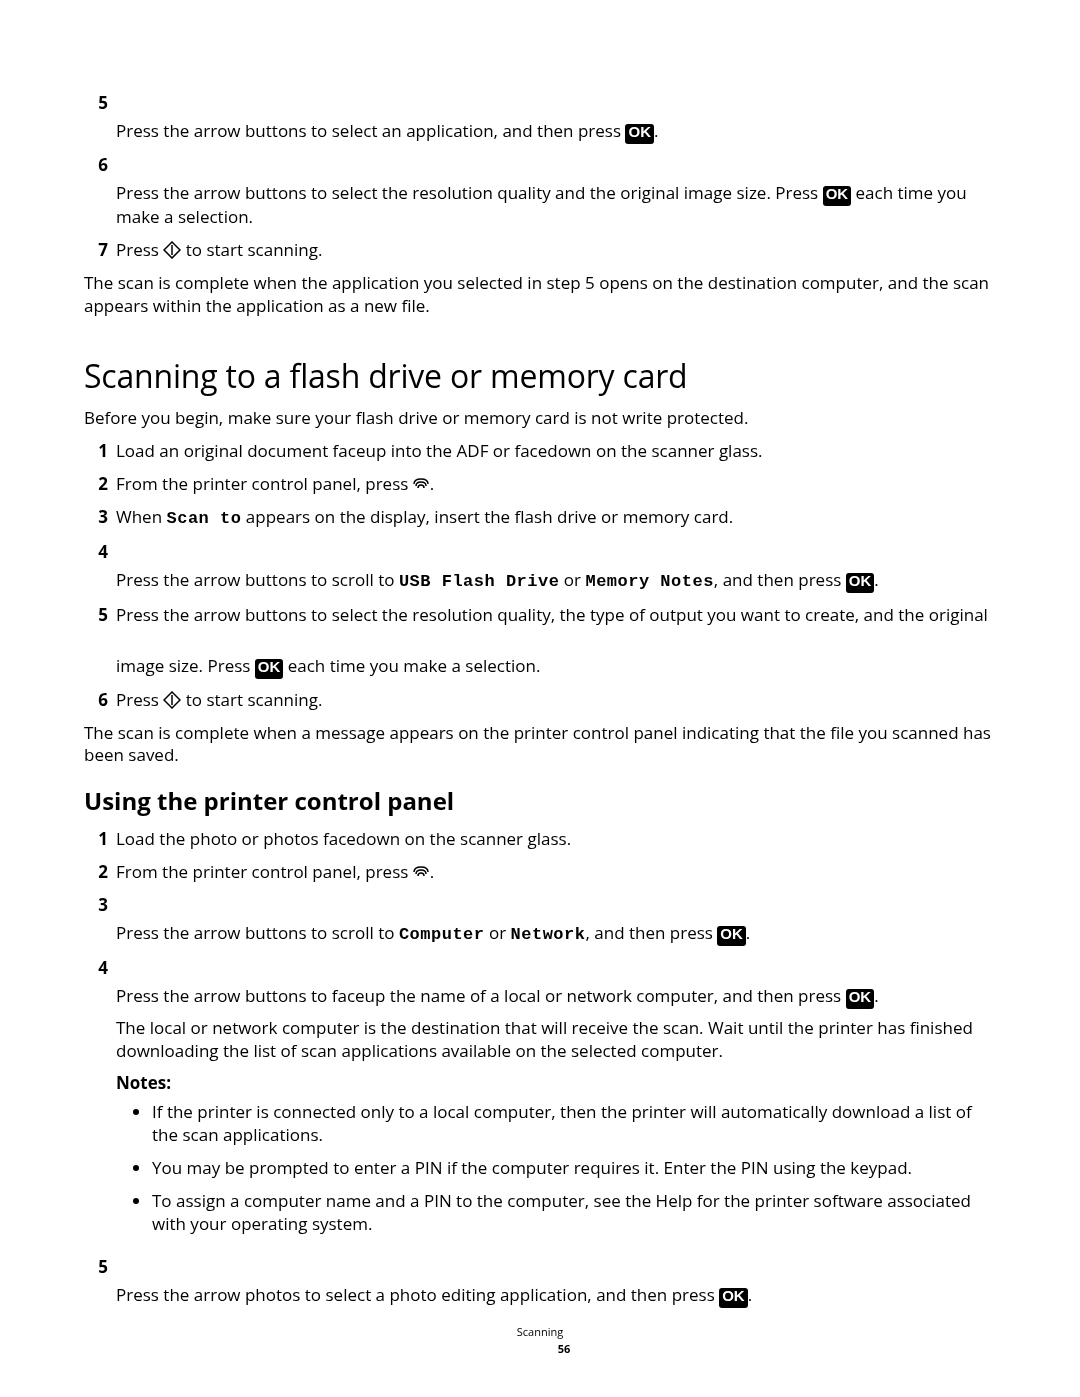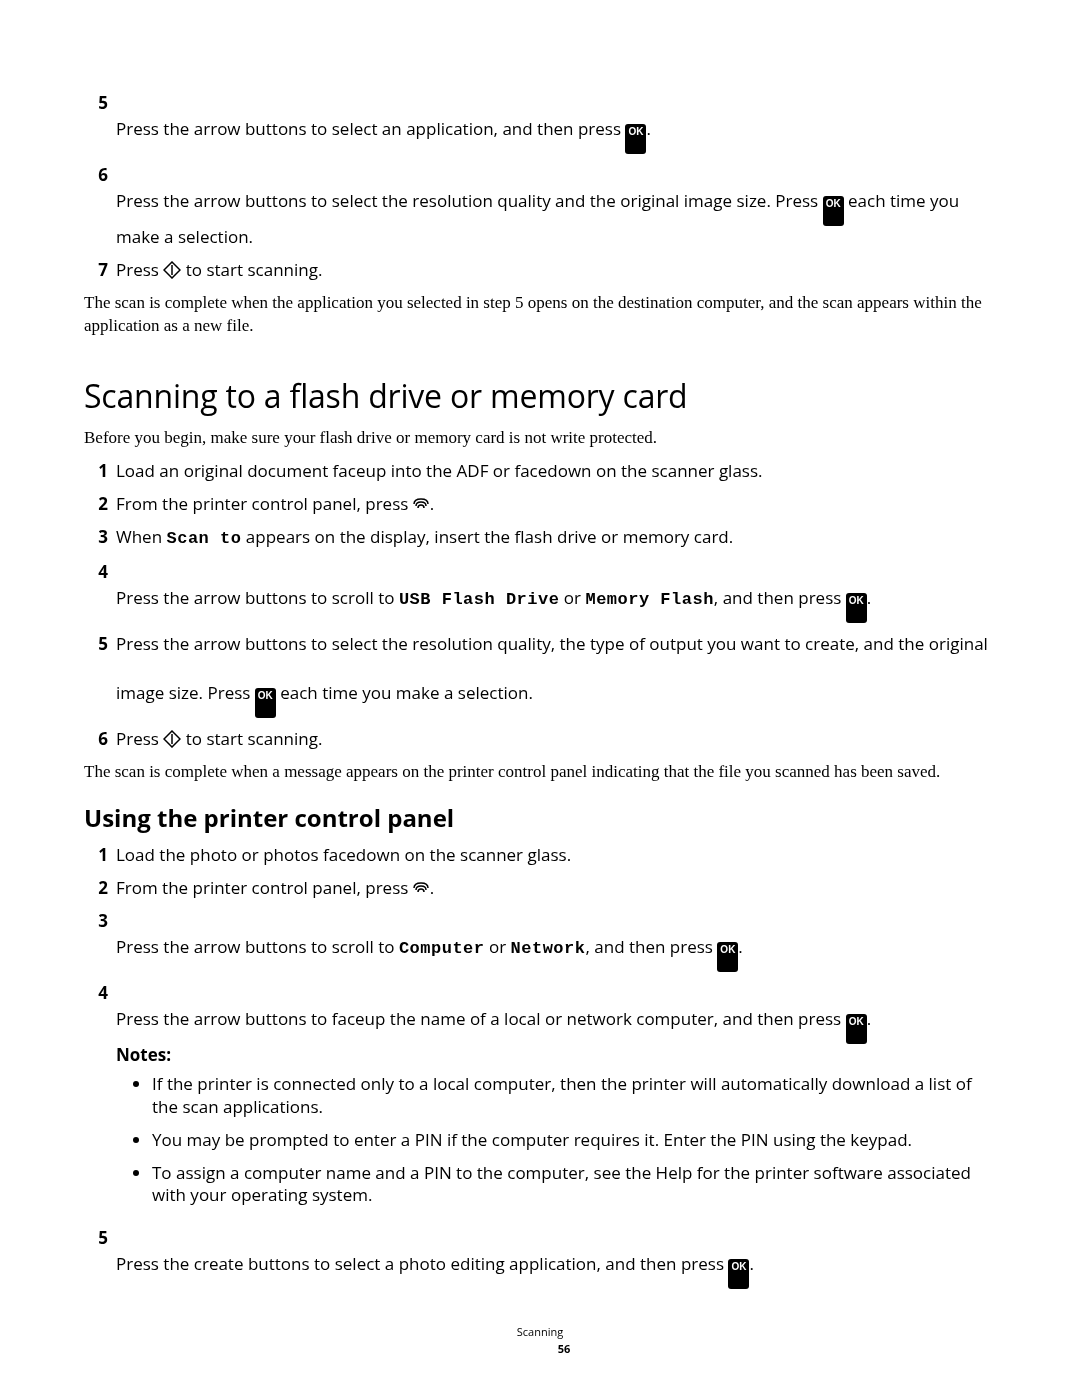--- a/index.html
+++ b/index.html
@@ -24,21 +24,20 @@
     margin: 36px 0 10px 0;
     letter-spacing: -0.2px;
   }
   h2.sub {
     font-size: 24px;
     font-weight: 700;
     margin: 18px 0 8px 0;
   }
   p.para {
     margin: 10px 0;
-    font-family: Liberation Serif, serif;
   }
   ol.steps {
     list-style: none;
     padding: 0;
     margin: 0;
   }
   ol.steps > li {
     display: flex;
     align-items: flex-start;
     margin: 10px 0;
@@ -70,23 +69,23 @@
   .mono {
     font-family: "Courier New", monospace;
     font-weight: 700;
     letter-spacing: 0.5px;
   }
   .ok-icon {
     display: inline-block;
     background: #000;
     color: #fff;
     font-weight: 700;
-    font-size: 10px;
+    font-size: 15px;
     line-height: 16px;
-    height: 30px;
+    height: 20px;
     padding: 0 3px;
     border-radius: 3px;
     vertical-align: 0px;
     font-family: Arial, sans-serif;
     margin-top: 32px;
   }
   .diamond-icon {
     display: inline-flex;
     align-items: center;
     justify-content: center;
@@ -165,21 +164,21 @@
     </li>
     <li>
       <span class="step-num">3</span>
       <span class="step-body">
         <span>When </span><span class="mono">Scan to</span><span> appears on the display, insert the flash drive or memory card.</span>
       </span>
     </li>
     <li>
       <span class="step-num">4</span>
       <span class="step-body">
-        <span>Press the arrow buttons to scroll to </span><span class="mono">USB Flash Drive</span><span> or </span><span class="mono">Memory Flash</span><span>, and then press </span><span class="ok-icon">OK</span><span>.</span>
+        <span>Press the arrow buttons to scroll to </span><span class="mono">USB Flash Drive</span><span> or </span><span class="mono">Memory Notes</span><span>, and then press </span><span class="ok-icon">OK</span><span>.</span>
       </span>
     </li>
     <li>
       <span class="step-num">5</span>
       <span class="step-body">
         <span>Press the arrow buttons to select the resolution quality, the type of output you want to create, and the original image size. Press </span><span class="ok-icon">OK</span><span> each time you make a selection.</span>
       </span>
     </li>
     <li>
       <span class="step-num">6</span>
@@ -218,32 +217,33 @@
     <li>
       <span class="step-num">3</span>
       <span class="step-body">
         <span>Press the arrow buttons to scroll to </span><span class="mono">Computer</span><span> or </span><span class="mono">Network</span><span>, and then press </span><span class="ok-icon">OK</span><span>.</span>
       </span>
     </li>
     <li>
       <span class="step-num">4</span>
       <span class="step-body">
         <span>Press the arrow buttons to faceup the name of a local or network computer, and then press </span><span class="ok-icon">OK</span><span>.</span>
+        <p class="para" style="margin-top:8px">The local or network computer is the destination that will receive the scan. Wait until the printer has finished downloading the list of scan applications available on the selected computer.</p>
         <div class="notes-label">Notes:</div>
         <ul class="bullets">
           <li>If the printer is connected only to a local computer, then the printer will automatically download a list of the scan applications.</li>
           <li>You may be prompted to enter a PIN if the computer requires it. Enter the PIN using the keypad.</li>
           <li>To assign a computer name and a PIN to the computer, see the Help for the printer software associated with your operating system.</li>
         </ul>
       </span>
     </li>
     <li>
       <span class="step-num">5</span>
       <span class="step-body">
-        <span>Press the create buttons to select a photo editing application, and then press </span><span class="ok-icon">OK</span><span>.</span>
+        <span>Press the arrow photos to select a photo editing application, and then press </span><span class="ok-icon">OK</span><span>.</span>
       </span>
     </li>
   </ol>
 
   <div class="footer">
     <span class="label">Scanning</span>
     <span class="pnum">56</span>
   </div>
 </div>
 

